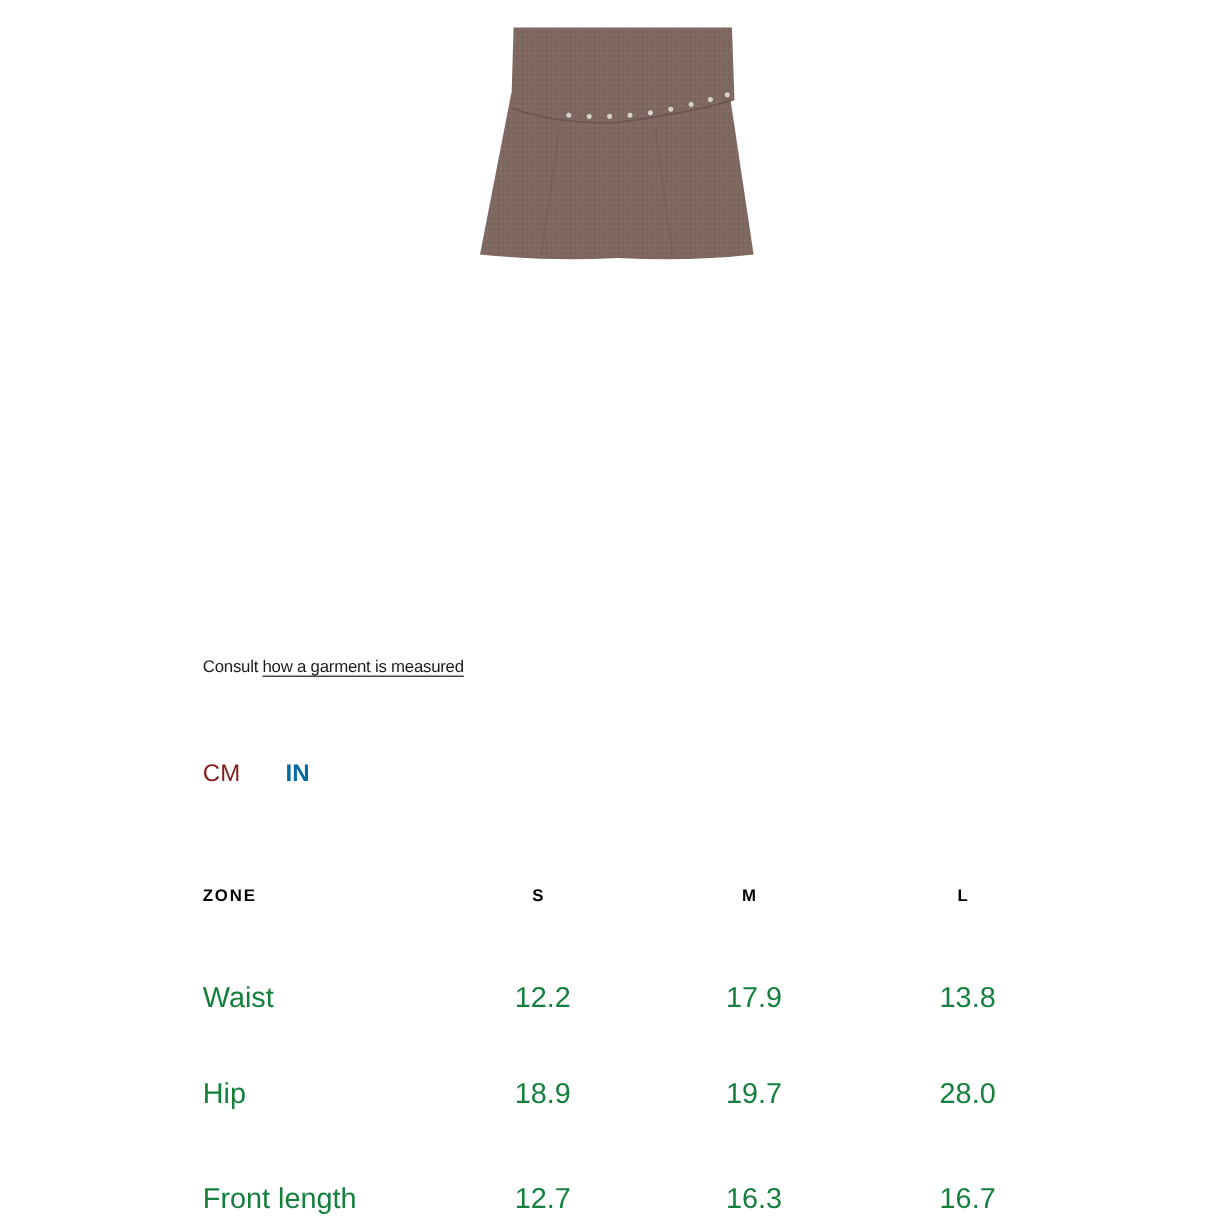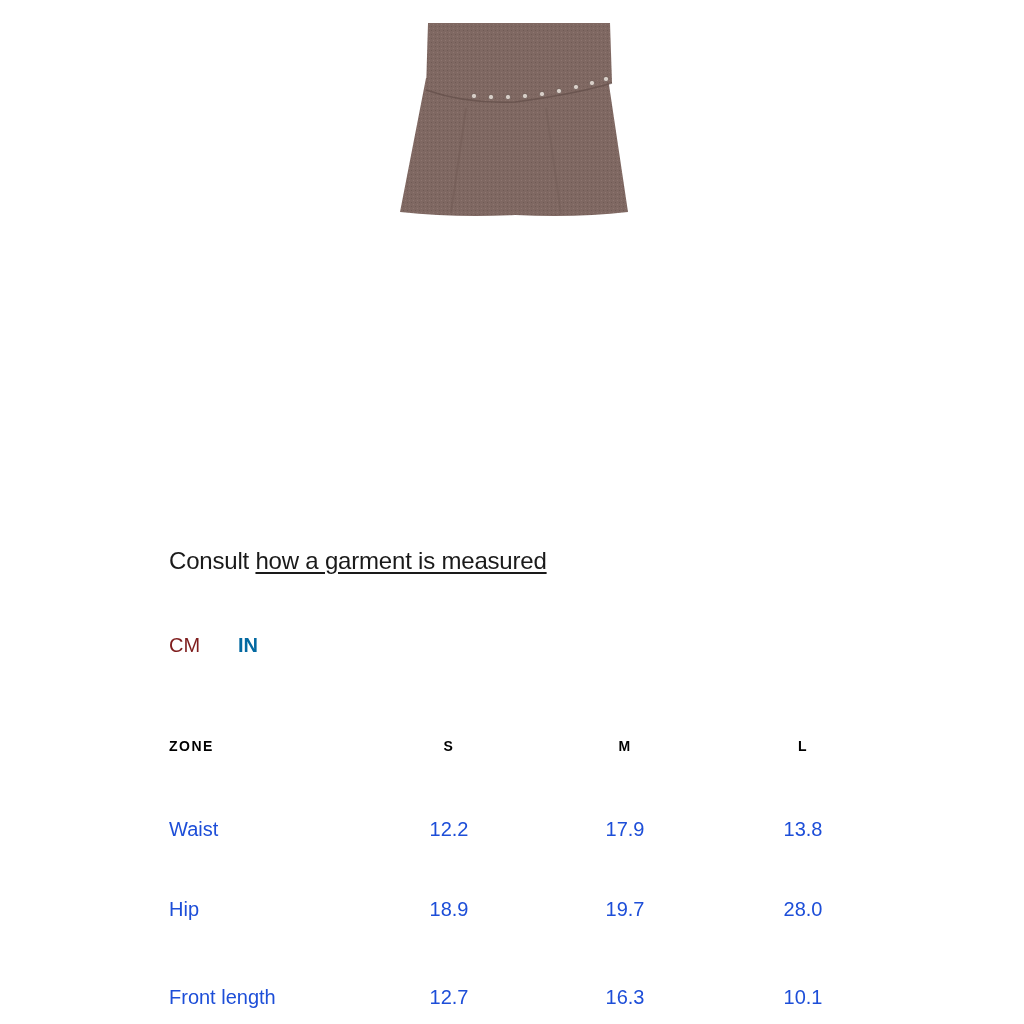--- a/index.html
+++ b/index.html
@@ -9,35 +9,35 @@
       overflow: hidden;
       font-family: "Liberation Sans", sans-serif;
       color: #111;
     }
     .page { position: relative; width: 1024px; height: 1024px; }
     .product-image {
       position: absolute; left: 396px; top: 18px; width: 238px; height: 200px;
     }
     .consult {
       position: absolute; left: 169px; top: 547px;
-      font-size: 24px; color: #1a1a1a; letter-spacing: -0.2px;
+      font-size: 14px; color: #1a1a1a; letter-spacing: -0.2px;
     }
     .consult a { color: #1a1a1a; text-decoration: underline; text-underline-offset: 3px; }
     .units {
       position: absolute; left: 169px; top: 634px; font-size: 20px;
     }
     .unit { position: absolute; top: 0; cursor: pointer; }
     .unit.cm { left: 0; color: #7f1d1d; }
     .unit.in { left: 69px; font-weight: bold; color: #0369a1; }
     .size-table {
       position: absolute; left: 169px; top: 738px; width: 700px;
       border-collapse: collapse;
     }
     .row { position: absolute; left: 0; width: 700px; height: 30px; }
-    .cell { position: absolute; top: 0; font-size: 20px; color: #1d4ed8; }
+    .cell { position: absolute; top: 0; font-size: 24px; color: #15803d; }
     .cell.c1 { left: 260px; width: 40px; text-align: center; }
     .cell.c2 { left: 436px; width: 40px; text-align: center; }
     .cell.c3 { left: 614px; width: 40px; text-align: center; }
     .hdr .cell { font-weight: bold; letter-spacing: 1.5px; color: #000; font-size: 14px; }
   </style>
 </head>
 <body>
 
 <div class="page">
 
@@ -97,17 +97,17 @@
     <div class="row" style="top:160px">
       <span class="cell" style="left:0">Hip</span>
       <span class="cell c1">18.9</span>
       <span class="cell c2">19.7</span>
       <span class="cell c3">28.0</span>
     </div>
     <div class="row" style="top:248px">
       <span class="cell" style="left:0">Front length</span>
       <span class="cell c1">12.7</span>
       <span class="cell c2">16.3</span>
-      <span class="cell c3">10.1</span>
+      <span class="cell c3">16.7</span>
     </div>
   </div>
 
 </div>
 
 </body></html>

